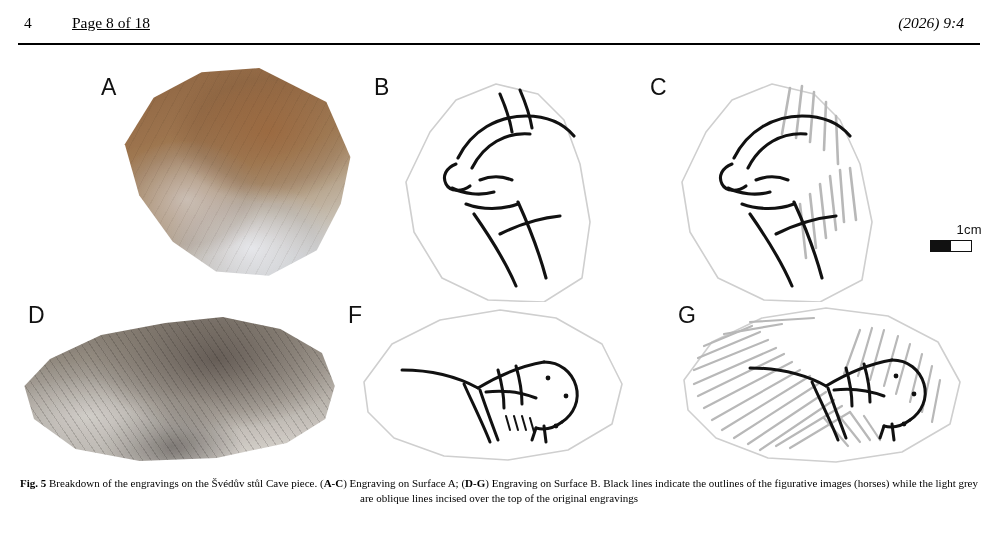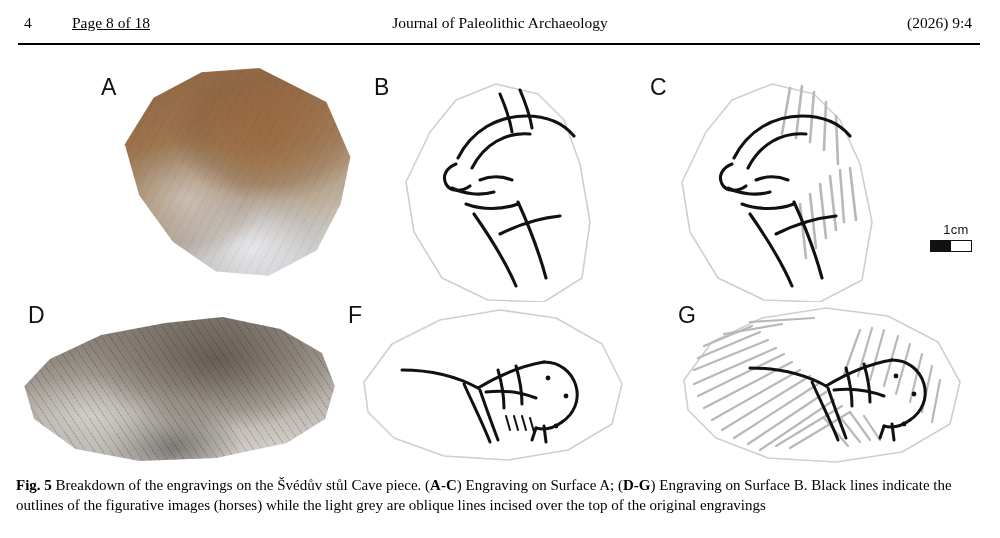--- a/index.html
+++ b/index.html
@@ -43,22 +43,23 @@
   }
   .runhead .journal {
     position: absolute;
     left: 0;
     top: 0;
     width: 1000px;
     text-align: center;
   }
   .runhead .cite {
     position: absolute;
-    right: 28px;
+    right: 36px;
     top: 0;
+    font-style: italic;
   }
   .rule {
     position: absolute;
     left: 18px;
     top: 43px;
     width: 962px;
     height: 2px;
     background: #000000;
   }
 
@@ -76,21 +77,21 @@
     font-size: 23px;
     color: #111;
     letter-spacing: 0.5px;
   }
 
   .scalebar {
     position: absolute;
     right: 18px;
     top: 170px;
     width: 52px;
-    text-align: center;
+    text-align: right;
   }
   .scalebar .sb-text {
     font-family: "Liberation Sans", sans-serif;
     font-size: 13px;
     color: #111;
     display: block;
     margin-bottom: 3px;
     letter-spacing: .3px;
   }
   .scalebar .sb-bar {
@@ -159,36 +160,35 @@
     mix-blend-mode: multiply;
     opacity: .7;
   }
 
   
   .caption {
     position: absolute;
     left: 16px;
     top: 476px;
     width: 966px;
-    font-size: 15px;
+    font-size: 11px;
     line-height: 1.32;
-    text-align: left;
+    text-align: center;
   }
   .caption b { font-weight: bold; }
   .caption .figno { font-weight: bold; }
 </style>
 </head>
 <body>
 
 <div class="page">
 
   <div class="runhead">
     <span class="folio">4</span>
     <span class="pageof">Page 8 of 18</span>
-    <span class="journal">Journal of Paleolithic Archaeology</span>
     <span class="cite">(2026) 9:4</span>
   </div>
   <div class="rule"></div>
 
   <div class="figure">
 
     <span class="panel-label" style="left:101px; top:22px;">A</span>
     <span class="panel-label" style="left:374px; top:22px;">B</span>
     <span class="panel-label" style="left:650px; top:22px;">C</span>
     <span class="panel-label" style="left:28px;  top:250px;">D</span>

